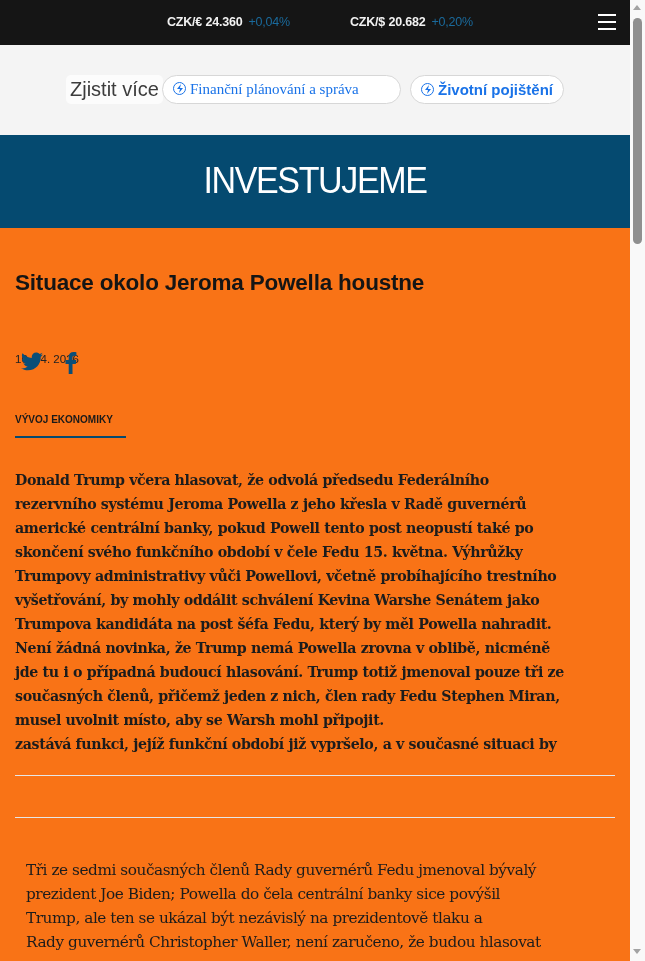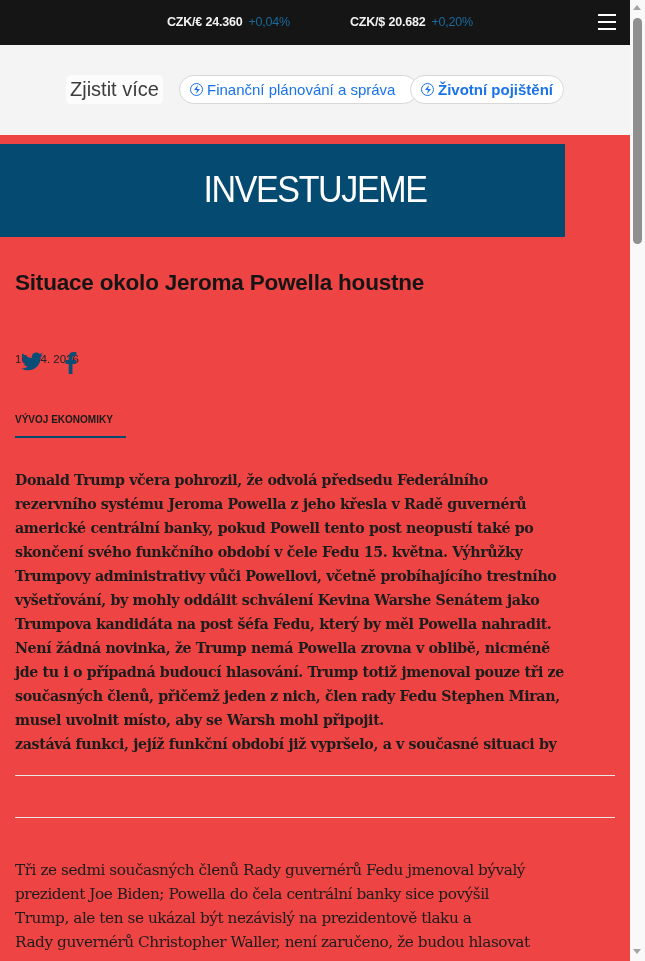--- a/index.html
+++ b/index.html
@@ -1,60 +1,60 @@
 <!DOCTYPE html>
 <html><head>
   <meta charset="utf-8">
   <style>
     * { box-sizing: border-box; margin: 0; padding: 0; }
     html, body { width: 645px; height: 961px; overflow: hidden; background: #ffffff; }
     body { position: relative; font-family: "Liberation Sans", sans-serif; }
-    .page { position: absolute; left: 0; top: 0; width: 630px; height: 961px; overflow: hidden; background: #ef4444; }
+    .page { position: absolute; left: 0; top: 0; width: 630px; height: 961px; overflow: hidden; background: #f97316; }
 
     
     .ticker { position: absolute; left: 0; top: 0; width: 630px; height: 45px; background: #151515; }
     .rate { position: absolute; top: 15px; font-size: 12.5px; font-weight: bold; color: #f2f2f2; letter-spacing: -0.2px; white-space: nowrap; }
     .rate .chg { color: #1a6a9c; font-weight: normal; margin-left: 6px; }
     .rate.r1 { left: 167px; }
     .rate.r2 { left: 320px; margin-left: 30px; }
     .hamburger { position: absolute; left: 598px; top: 13px; width: 18px; height: 17px; cursor: pointer; }
     .hamburger span { position: absolute; left: 0; width: 18px; height: 2px; background: #ffffff; }
     .hamburger span:nth-child(1) { top: 1px; }
     .hamburger span:nth-child(2) { top: 8px; }
     .hamburger span:nth-child(3) { top: 15px; }
 
     
     .promo { position: absolute; left: 0; top: 45px; width: 630px; height: 90px; background: #f4f4f4; }
     .learn { position: absolute; left: 66px; top: 75px; height: 29px; padding: 0 4px; background: #fcfcfc; border-radius: 5px; font-size: 20px; color: #3c3c3c; line-height: 29px; }
     .chip { position: absolute; top: 75px; height: 29px; border: 1px solid #d7d7d7; border-radius: 15px; background: #ffffff; color: #1a73e8; font-size: 15px; line-height: 27px; padding: 0 10px 0 10px; white-space: nowrap; cursor: pointer; }
-    .chip.c1 { left: 179px; width: 239px; }
+    .chip.c1 { left: 162px; width: 239px; font-family: Liberation Serif, serif; }
     .chip.c2 { left: 410px; width: 154px; font-weight: bold; }
     .chip .bolt { display: inline-block; width: 13px; height: 13px; border: 1.5px solid #1a73e8; border-radius: 50%; vertical-align: -1px; margin-right: 4px; position: relative; }
     .chip .bolt svg { position: absolute; left: 1.5px; top: 1px; }
 
     
-    .brand { position: absolute; left: 0; top: 144px; width: 565px; height: 93px; background: #054a70; }
+    .brand { position: absolute; left: 0; top: 135px; width: 630px; height: 93px; background: #054a70; }
     .logo { position: absolute; left: 0; top: 25px; width: 630px; text-align: center; font-family: "Liberation Sans", sans-serif; font-size: 37px; color: #ffffff; letter-spacing: -1.5px; font-weight: normal; transform: scaleX(0.92); }
 
     
     .title { position: absolute; left: 15px; top: 270px; font-size: 22.5px; color: #151515; letter-spacing: -0.2px; white-space: nowrap; }
     .date { position: absolute; left: 15px; top: 321px; font-size: 11.5px; color: #222; font-weight: normal; margin-top: 32px; }
     .share { position: absolute; top: 352px; cursor: pointer; }
     .share.tw { left: 21px; }
     .share.fb { left: 64px; }
     .category { position: absolute; left: 15px; top: 414px; font-size: 10px; font-weight: bold; color: #1a1a1a; letter-spacing: 0px; white-space: nowrap; cursor: pointer; }
     .cat-underline { position: absolute; left: 15px; top: 436px; width: 111px; height: 2px; background: #054a70; }
 
     .lead { position: absolute; left: 15px; top: 468px; width: 600px; font-family: "DejaVu Serif", serif; font-size: 14.2px; font-weight: bold; line-height: 24px; color: #1c1c1c; letter-spacing: -0.35px; }
     .lead .ln { display: block; white-space: nowrap; }
     .divider { position: absolute; left: 15px; width: 600px; height: 1px; background: #e6e6e6; }
     .divider.d1 { top: 775px; }
     .divider.d2 { top: 817px; }
     .body-text { position: absolute; left: 15px; top: 858px; width: 600px; font-family: "DejaVu Serif", serif; font-size: 15.3px; line-height: 24px; color: #1c1c1c; letter-spacing: -0.45px; }
-    .body-text .ln { display: block; white-space: nowrap; }
+    .body-text .ln { display: block; white-space: nowrap; margin-left: 11px; }
 
     
     .scrollbar { position: absolute; left: 630px; top: 0; width: 15px; height: 961px; background: #f9f9f9; }
     .sb-up { position: absolute; left: 3px; top: 5px; width: 0; height: 0; border-left: 4px solid transparent; border-right: 4px solid transparent; border-bottom: 5px solid #a3a3a3; }
     .sb-down { position: absolute; left: 3px; top: 949px; width: 0; height: 0; border-left: 4px solid transparent; border-right: 4px solid transparent; border-top: 5px solid #a3a3a3; }
     .sb-thumb { position: absolute; left: 3px; top: 18px; width: 9px; height: 226px; background: #8f8f8f; border-radius: 5px; cursor: pointer; }
   </style>
 </head>
 <body>
 
@@ -106,21 +106,21 @@
   <div class="share fb">
     <svg width="13" height="22" viewBox="0 0 12 22">
       <path d="M8 22V12h3.3l.5-3.9H8V5.6c0-1.1.3-1.9 1.9-1.9h2V.2C11.6.1 10.4 0 9.1 0 6.2 0 4.2 1.8 4.2 5v3.1H1V12h3.2v10z" fill="#0a4e78"></path>
     </svg>
   </div>
 
   <div class="category">VÝVOJ EKONOMIKY</div>
   <div class="cat-underline"></div>
 
   <div class="lead">
-    <span class="ln">Donald Trump včera pohrozil, že odvolá předsedu Federálního</span>
+    <span class="ln">Donald Trump včera hlasovat, že odvolá předsedu Federálního</span>
     <span class="ln">rezervního systému Jeroma Powella z jeho křesla v Radě guvernérů</span>
     <span class="ln">americké centrální banky, pokud Powell tento post neopustí také po</span>
     <span class="ln">skončení svého funkčního období v čele Fedu 15. května. Výhrůžky</span>
     <span class="ln">Trumpovy administrativy vůči Powellovi, včetně probíhajícího trestního</span>
     <span class="ln">vyšetřování, by mohly oddálit schválení Kevina Warshe Senátem jako</span>
     <span class="ln">Trumpova kandidáta na post šéfa Fedu, který by měl Powella nahradit.</span>
     <span class="ln">Není žádná novinka, že Trump nemá Powella zrovna v oblibě, nicméně</span>
     <span class="ln">jde tu i o případná budoucí hlasování. Trump totiž jmenoval pouze tři ze</span>
     <span class="ln">současných členů, přičemž jeden z nich, člen rady Fedu Stephen Miran,</span>
     <span class="ln">musel uvolnit místo, aby se Warsh mohl připojit.</span>

